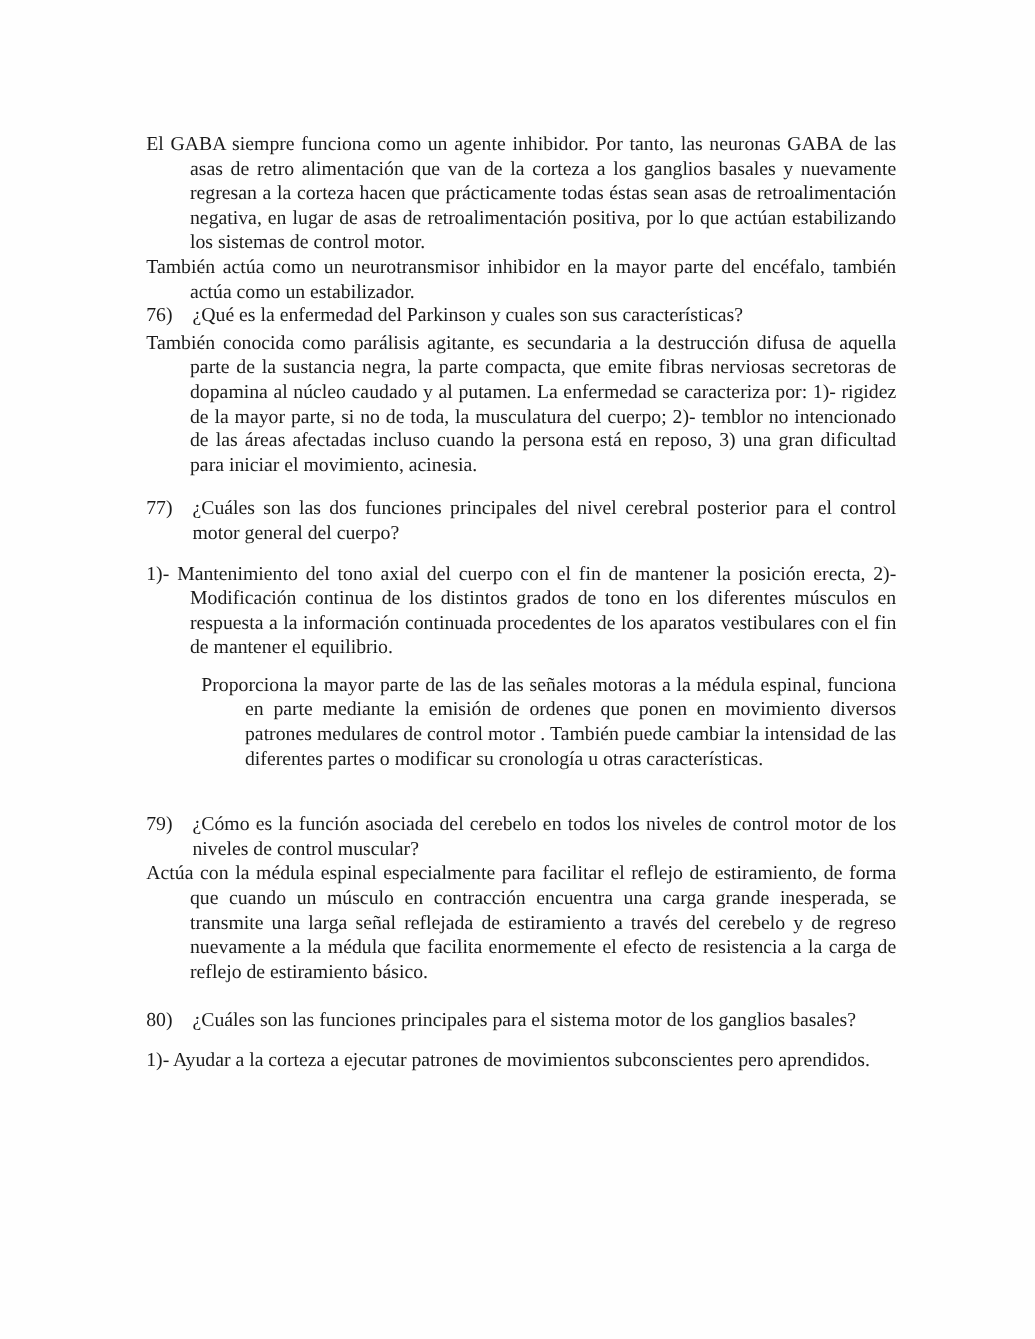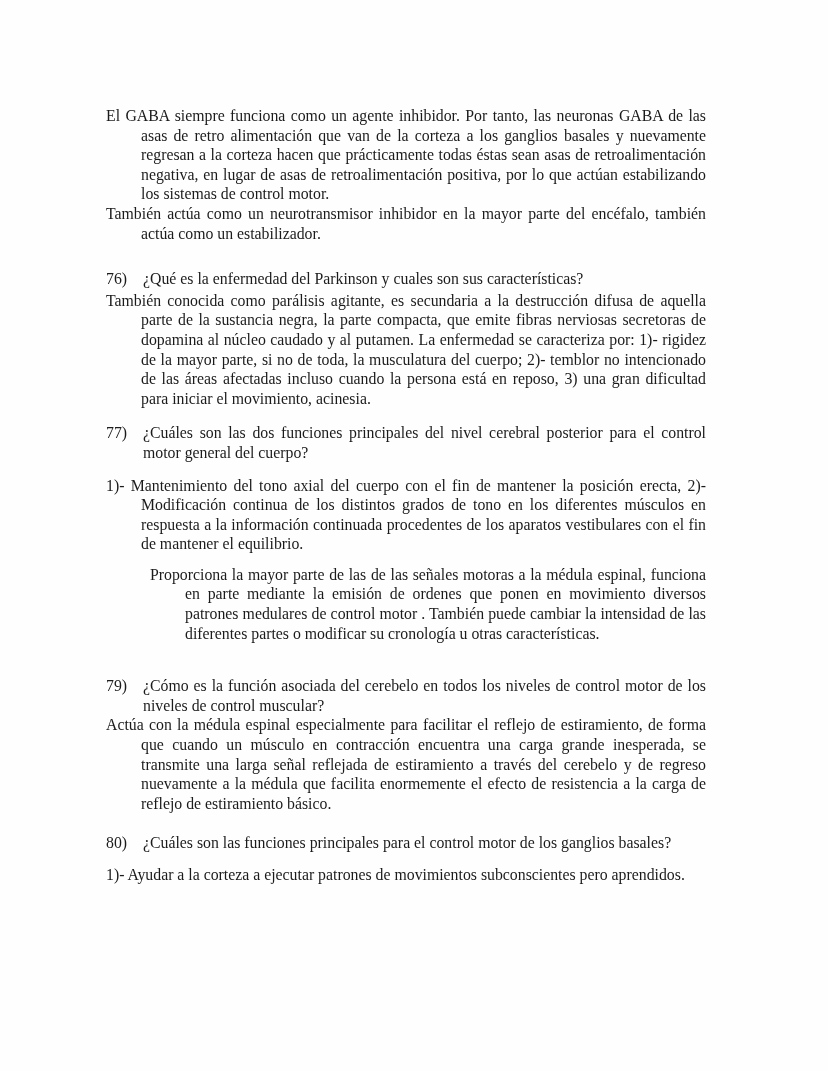--- a/index.html
+++ b/index.html
@@ -11,21 +11,21 @@
     color: #1b1b1b;
     position: relative;
   }
   .page {
     position: absolute;
     inset: 0;
     background: #fefefe;
   }
   .content {
     position: absolute;
-    left: 106px;
+    left: 117px;
     top: 106px;
     width: 600px;
     font-size: 15.8px;
     line-height: 19.6px;
     text-align: justify;
   }
   
   .para {
     padding-left: 35px;
     text-indent: -35px;
@@ -35,21 +35,21 @@
     padding-left: 37px;
     text-indent: -37px;
   }
   .qnum {
     display: inline-block;
     width: 37px;
     text-indent: 0;
   }
   
   .p2  { margin-top: 0; }
-  .q76 { margin-top: 26px; }
+  .q76 { }
   .a76 { margin-top: 2px; }
   .q77 { margin-top: 15px; }
   .a77 { margin-top: 13px; }
   .q78 { margin-top: 20px; }
   .a78 { margin-top: 11px; margin-left: 44px; }
   .q79 { margin-top: 33px; }
   .a79 { }
   .q80 { margin-top: 20px; }
   .a80 { margin-top: 12px; }
 </style>
@@ -66,17 +66,17 @@
     <p class="para a76">También conocida como parálisis agitante, es secundaria a la destrucción difusa de aquella parte de la sustancia negra, la parte compacta, que emite fibras nerviosas secretoras de dopamina al núcleo caudado y al putamen. La enfermedad se caracteriza por: 1)- rigidez de la mayor parte, si no de toda, la musculatura del cuerpo; 2)- temblor no intencionado de las áreas afectadas incluso cuando la persona está en reposo, 3) una gran dificultad para iniciar el movimiento, acinesia.</p>
 
     <div class="question q77"><span class="qnum">77)</span><span>¿Cuáles son las dos funciones principales del nivel cerebral posterior para el control motor general del cuerpo?</span></div>
     <p class="para a77">1)- Mantenimiento del tono axial del cuerpo con el fin de mantener la posición erecta, 2)- Modificación continua de los distintos grados de tono en los diferentes músculos en respuesta a la información continuada procedentes de los aparatos vestibulares con el fin de mantener el equilibrio.</p>
 
     <p class="para a78">Proporciona la  mayor parte de las de las señales motoras a la médula espinal, funciona en parte mediante la emisión de ordenes que ponen en movimiento diversos patrones medulares de control motor . También puede cambiar la intensidad de las diferentes partes o modificar su cronología u otras características.</p>
 
     <div class="question q79"><span class="qnum">79)</span><span>¿Cómo es la función asociada del cerebelo en todos los niveles de control motor de los niveles de control muscular?</span></div>
     <p class="para a79">Actúa con la médula espinal especialmente para facilitar el reflejo de estiramiento, de forma que cuando un músculo en contracción encuentra una carga grande inesperada, se transmite una larga señal reflejada de estiramiento a través del cerebelo y de regreso nuevamente a la médula que facilita enormemente el efecto de resistencia a la carga de reflejo de estiramiento básico.</p>
 
-    <div class="question q80"><span class="qnum">80)</span><span>¿Cuáles son las funciones principales para el control motor de los ganglios basales?</span></div>
+    <div class="question q80"><span class="qnum">80)</span><span>¿Cuáles son las funciones principales para el sistema motor de los ganglios basales?</span></div>
     <p class="para a80">1)- Ayudar a la corteza a ejecutar patrones de movimientos subconscientes pero aprendidos.</p>
 
   </div>
 </div>
 
 </body></html>

